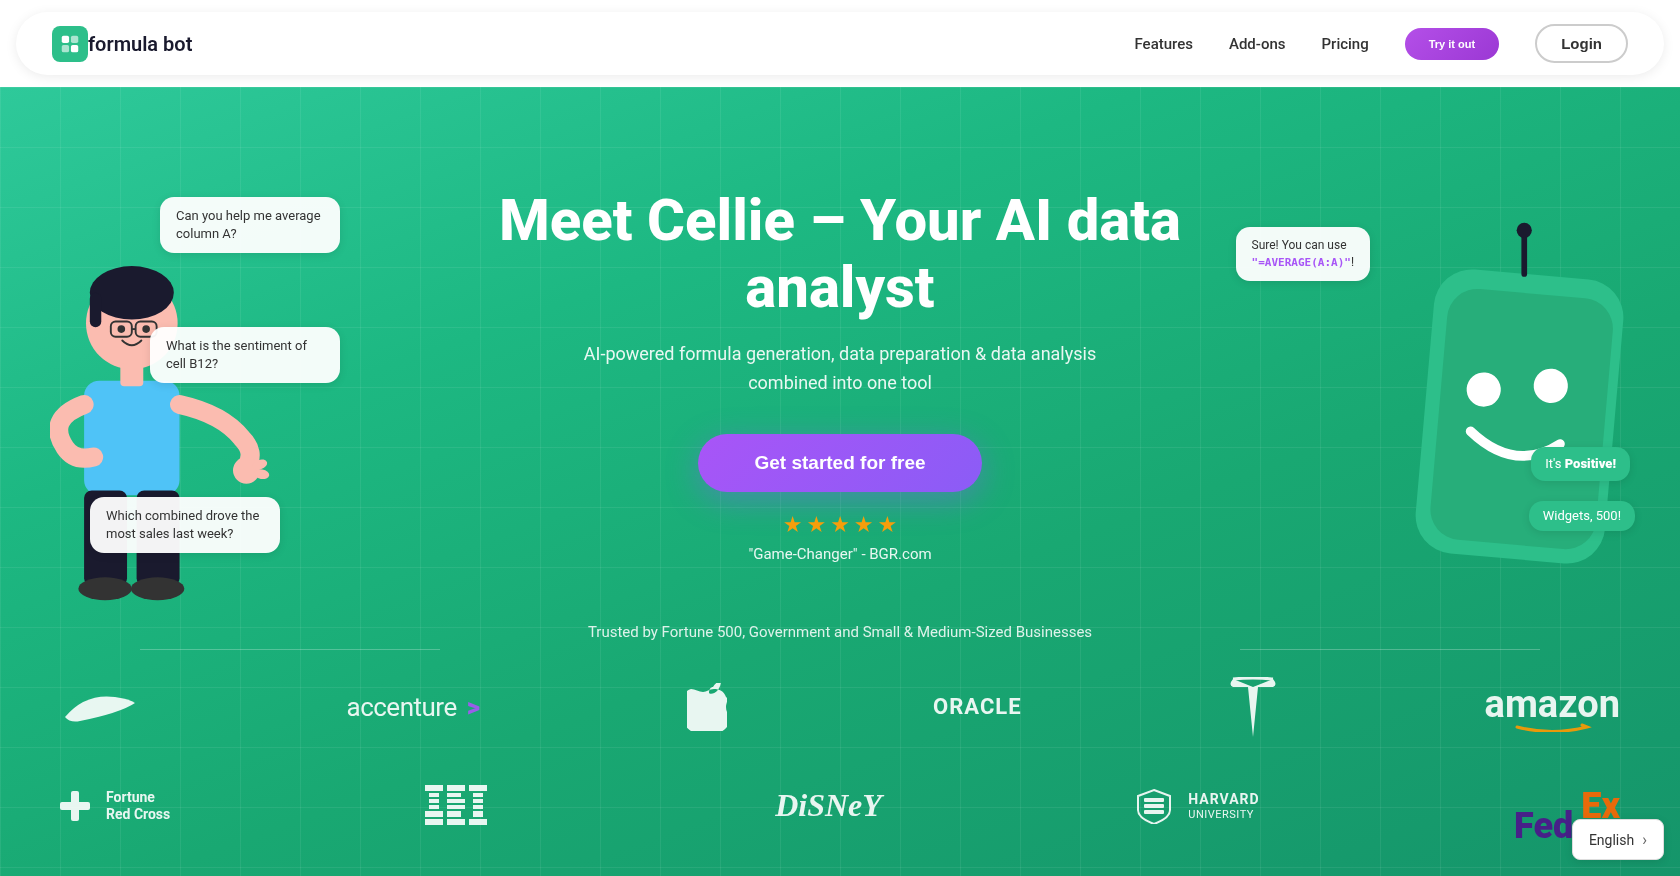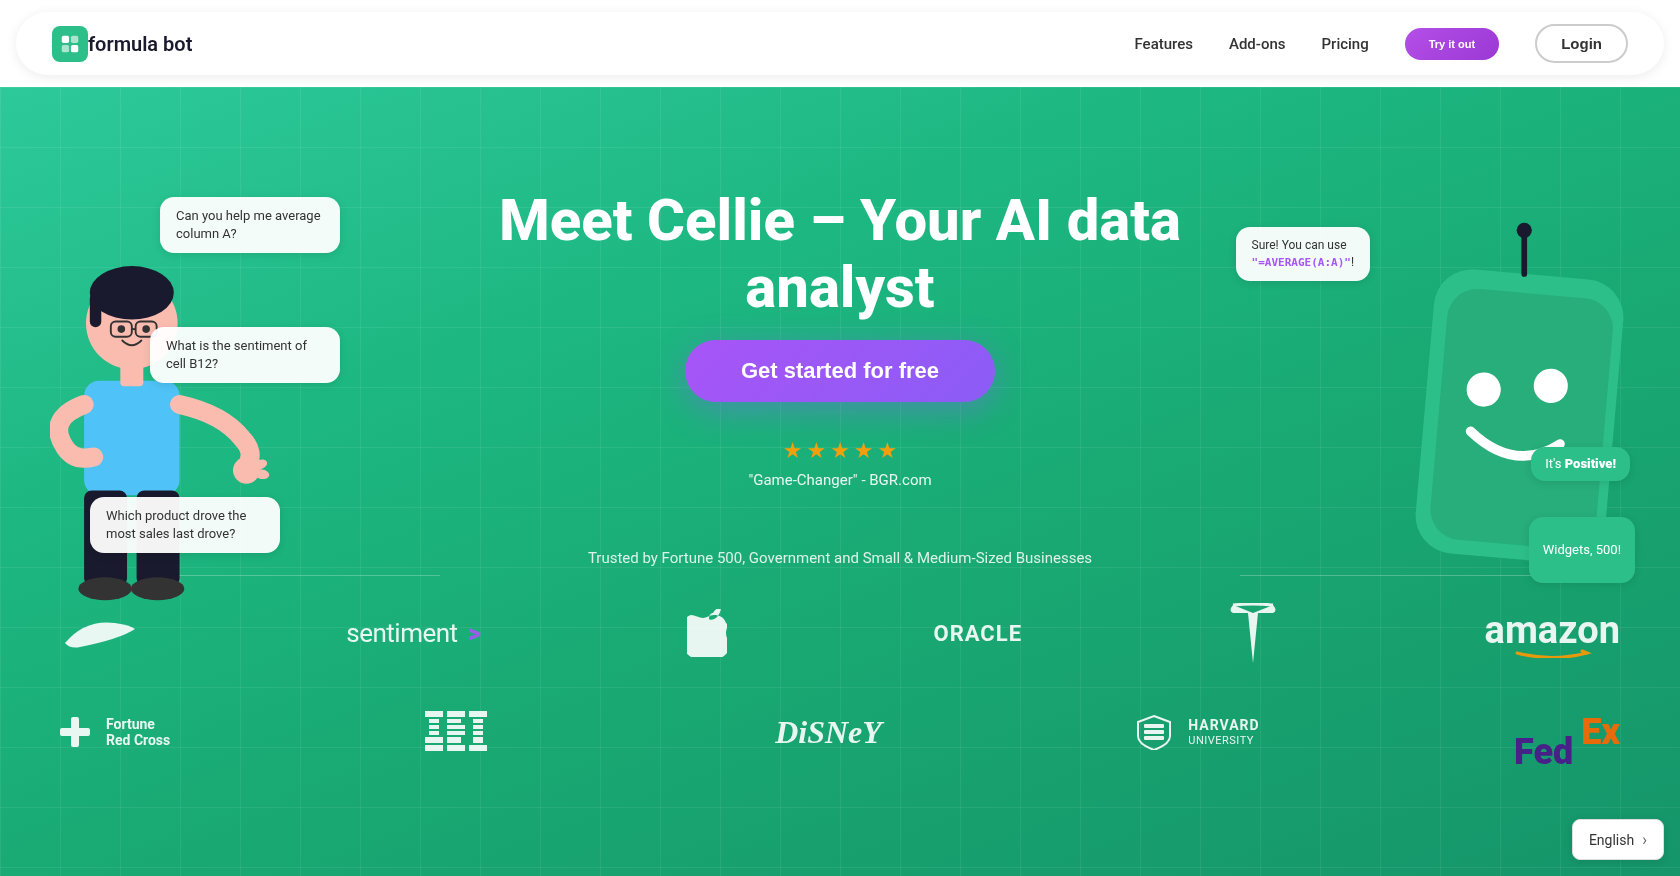--- a/index.html
+++ b/index.html
@@ -116,24 +116,24 @@
       max-width: 560px;
       line-height: 1.6;
       margin-bottom: 36px;
     }
     .cta-btn {
       background: linear-gradient(135deg, #a855f7, #8b5cf6);
       color: #fff;
       border: none;
       border-radius: 50px;
       padding: 18px 56px;
-      font-size: 22px;
+      font-size: 19px;
       font-weight: 700;
       cursor: pointer;
-      margin-bottom: 36px;
+      margin-bottom: 20px;
       box-shadow: 0 8px 32px rgba(139,92,246,0.4);
     }
     .stars-row {
       display: flex;
       align-items: center;
       gap: 4px;
       margin-bottom: 8px;
       justify-content: center;
     }
     .star { color: #f59e0b; font-size: 22px; }
@@ -304,21 +304,21 @@
       <ellipse cx="107" cy="358" rx="28" ry="12" fill="#333"></ellipse>
     </svg>
 
     <div class="speech-bubble sb1">
       <span>Can you help me average column A?</span>
     </div>
     <div class="speech-bubble sb2">
       <span>What is the sentiment of cell B12?</span>
     </div>
     <div class="speech-bubble sb3">
-      <span>Which product drove the most sales last drove?</span>
+      <span>Which combined drove the most sales last week?</span>
     </div>
   </div>
 
   <div style="position: absolute; right: 20px; top: 50px; z-index: 3; width: 320px; height: 500px;">
 
     <svg class="robot-shape" viewBox="0 0 260 400" xmlns="http://www.w3.org/2000/svg">
 
       <rect x="40" y="60" width="200" height="300" rx="40" fill="#2dbf8a" transform="rotate(5,140,210)"></rect>
 
       <rect x="55" y="80" width="175" height="265" rx="32" fill="#27ae7a" transform="rotate(5,140,210)"></rect>
@@ -331,27 +331,28 @@
       <line x1="145" y1="60" x2="145" y2="20" stroke="#1a1a2e" stroke-width="6" stroke-linecap="round"></line>
       <circle cx="145" cy="14" r="8" fill="#1a1a2e"></circle>
     </svg>
 
     <div class="speech-bubble sb-right1" style="position:absolute; top:90px; right:290px; max-width:220px; font-size:12px;">
       Sure! You can use <span class="bubble-code">"=AVERAGE(A:A)"</span>!
     </div>
     <div class="speech-bubble sb-right2" style="position:absolute; top:310px; right:30px; font-size:13px; background:#2dbf8a; color:#fff; border-radius:14px; padding:8px 14px;">
       It's <span style="font-weight:900">Positive!</span>
     </div>
-    <div class="speech-bubble sb-right3" style="position:absolute; top:380px; right:25px; font-size:13px; background:#2dbf8a; color:#fff; border-radius:14px; padding:24px 14px;">
+    <div class="speech-bubble sb-right3" style="position:absolute; top:364px; right:25px; font-size:13px; background:#2dbf8a; color:#fff; border-radius:14px; padding:6px 14px;">
       <span>Widgets, 500!</span>
     </div>
   </div>
 
   <div class="hero-center">
     <h1 class="hero-title">Meet Cellie – Your AI data analyst</h1>
+    <p class="hero-subtitle">AI-powered formula generation, data preparation &amp; data analysis combined into one tool</p>
     <button class="cta-btn">Get started for free</button>
     <div class="stars-row">
       <span class="star">★</span>
       <span class="star">★</span>
       <span class="star">★</span>
       <span class="star">★</span>
       <span class="star">★</span>
     </div>
     <p class="review-text">"Game-Changer" - BGR.com</p>
   </div>
@@ -366,21 +367,21 @@
 
     <div class="logos-row">
 
       <div class="brand-logo">
         <svg width="80" height="44" viewBox="0 0 80 44">
           <path d="M5 32 Q25 8 55 12 Q70 14 75 18 Q60 28 20 36 Q10 38 5 32Z" fill="white"></path>
         </svg>
       </div>
 
       <div class="brand-logo">
-        <span style="font-size:26px; font-weight:400; letter-spacing:-0.5px;">sentiment</span>
+        <span style="font-size:26px; font-weight:400; letter-spacing:-0.5px;">accenture</span>
         <span style="font-size:26px; font-weight:900; color:#a855f7; margin-left:2px;">&gt;</span>
       </div>
 
       <div class="brand-logo">
         <svg width="40" height="48" viewBox="0 0 40 48">
           <path d="M33 12 C31 6 26 4 21 4 C16 4 14 7 10 7 C6 7 2 4 -2 4 C-8 6 -14 12 -14 22 C-14 36 -4 48 4 48 C8 48 10 46 14 46 C18 46 20 48 24 48 C30 48 36 40 40 34 C37 32 33 28 33 22 C33 18 36 14 33 12Z M20 2 C22 -2 26 -4 28 -4 C28 0 26 4 24 6 C22 8 18 10 16 8 C16 4 18 2 20 2Z" fill="white" transform="translate(6,2)"></path>
         </svg>
       </div>
 
       <div class="brand-logo">

